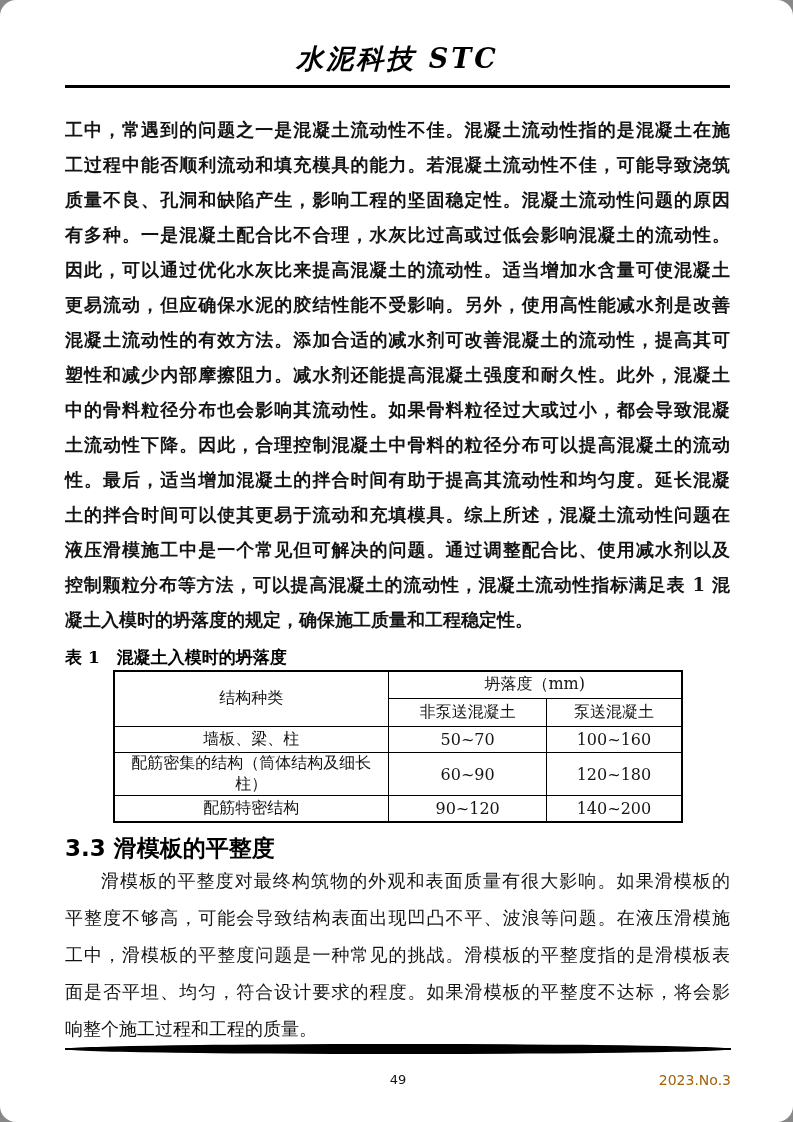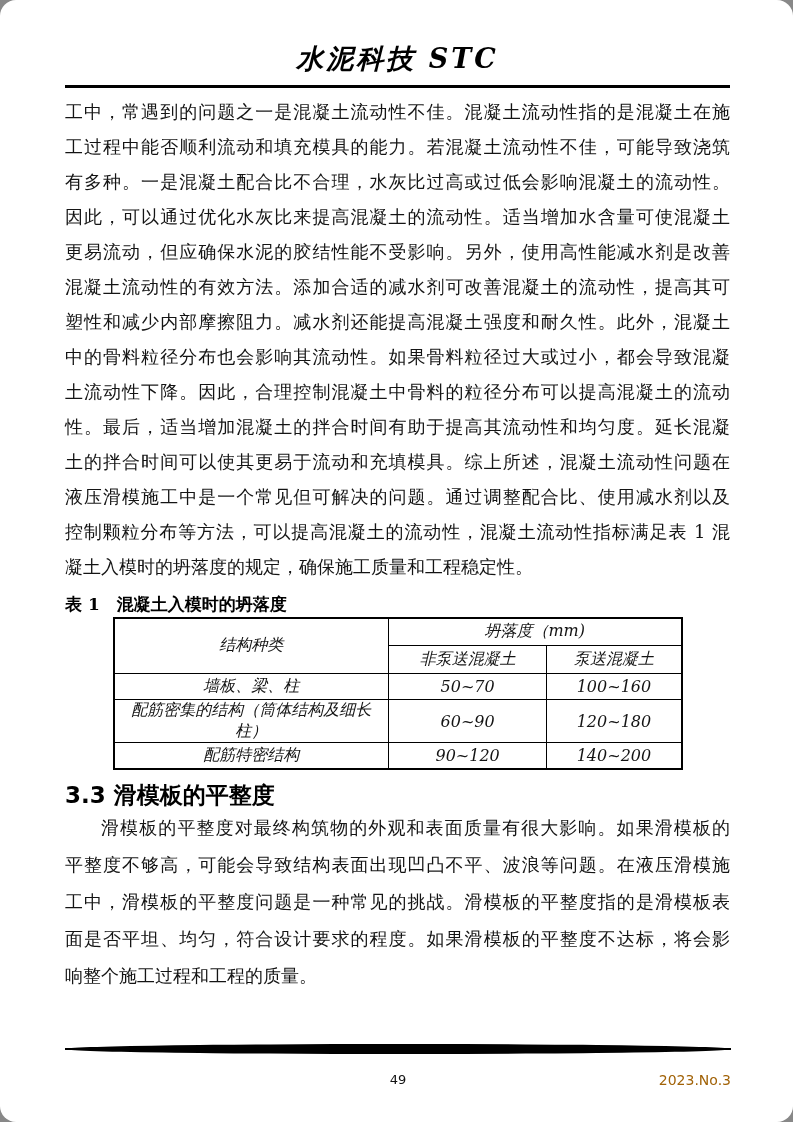--- a/index.html
+++ b/index.html
@@ -23,21 +23,21 @@
     letter-spacing:3px;
     line-height:34px;
     color:#000;
   }
   .header-rule{
     margin-top:9px;
     height:2.5px;
     background:#000;
   }
   .para{margin:0;}
-  .para-1{margin-top:6px;}
+  .para-1{margin-top:24px;font-weight:bold;}
   .line{
     font-size:18px;
     line-height:35px;
     text-align:justify;
     text-align-last:justify;
     white-space:nowrap;
     color:#141414;
   }
   .para-2 .line{line-height:37px;}
   .line.last{text-align-last:left;white-space:normal;}
@@ -58,21 +58,21 @@
     font-size:16px;
     color:#141414;
   }
   table.slump th, table.slump td{
     border:1.4px solid #000;
     text-align:center;
     vertical-align:middle;
     font-weight:normal;
     padding:0 2px;
   }
-  table.slump{border:2px solid #000;font-style:italic;}
+  table.slump{border:2px solid #000;}
   .hrow1{height:28px;}
   .hrow2{height:28px;}
   .brow{height:26px;}
   .col-type{width:48.4%;}
   .col-np{width:27.9%;}
   .col-p{width:23.7%;}
   .section-heading{
     margin-top:11px;
     font-family:"DejaVu Sans","Liberation Sans",sans-serif;
     font-size:23px;
@@ -115,20 +115,21 @@
 
 <div class="page">
   <div class="inner">
 
     <div class="journal-title">水泥科技 STC</div>
     <div class="header-rule"></div>
 
     <div class="para para-1">
       <div class="line">工中，常遇到的问题之一是混凝土流动性不佳。混凝土流动性指的是混凝土在施</div>
       <div class="line">工过程中能否顺利流动和填充模具的能力。若混凝土流动性不佳，可能导致浇筑</div>
+      <div class="line">质量不良、孔洞和缺陷产生，影响工程的坚固稳定性。混凝土流动性问题的原因</div>
       <div class="line">有多种。一是混凝土配合比不合理，水灰比过高或过低会影响混凝土的流动性。</div>
       <div class="line">因此，可以通过优化水灰比来提高混凝土的流动性。适当增加水含量可使混凝土</div>
       <div class="line">更易流动，但应确保水泥的胶结性能不受影响。另外，使用高性能减水剂是改善</div>
       <div class="line">混凝土流动性的有效方法。添加合适的减水剂可改善混凝土的流动性，提高其可</div>
       <div class="line">塑性和减少内部摩擦阻力。减水剂还能提高混凝土强度和耐久性。此外，混凝土</div>
       <div class="line">中的骨料粒径分布也会影响其流动性。如果骨料粒径过大或过小，都会导致混凝</div>
       <div class="line">土流动性下降。因此，合理控制混凝土中骨料的粒径分布可以提高混凝土的流动</div>
       <div class="line">性。最后，适当增加混凝土的拌合时间有助于提高其流动性和均匀度。延长混凝</div>
       <div class="line">土的拌合时间可以使其更易于流动和充填模具。综上所述，混凝土流动性问题在</div>
       <div class="line">液压滑模施工中是一个常见但可解决的问题。通过调整配合比、使用减水剂以及</div>

